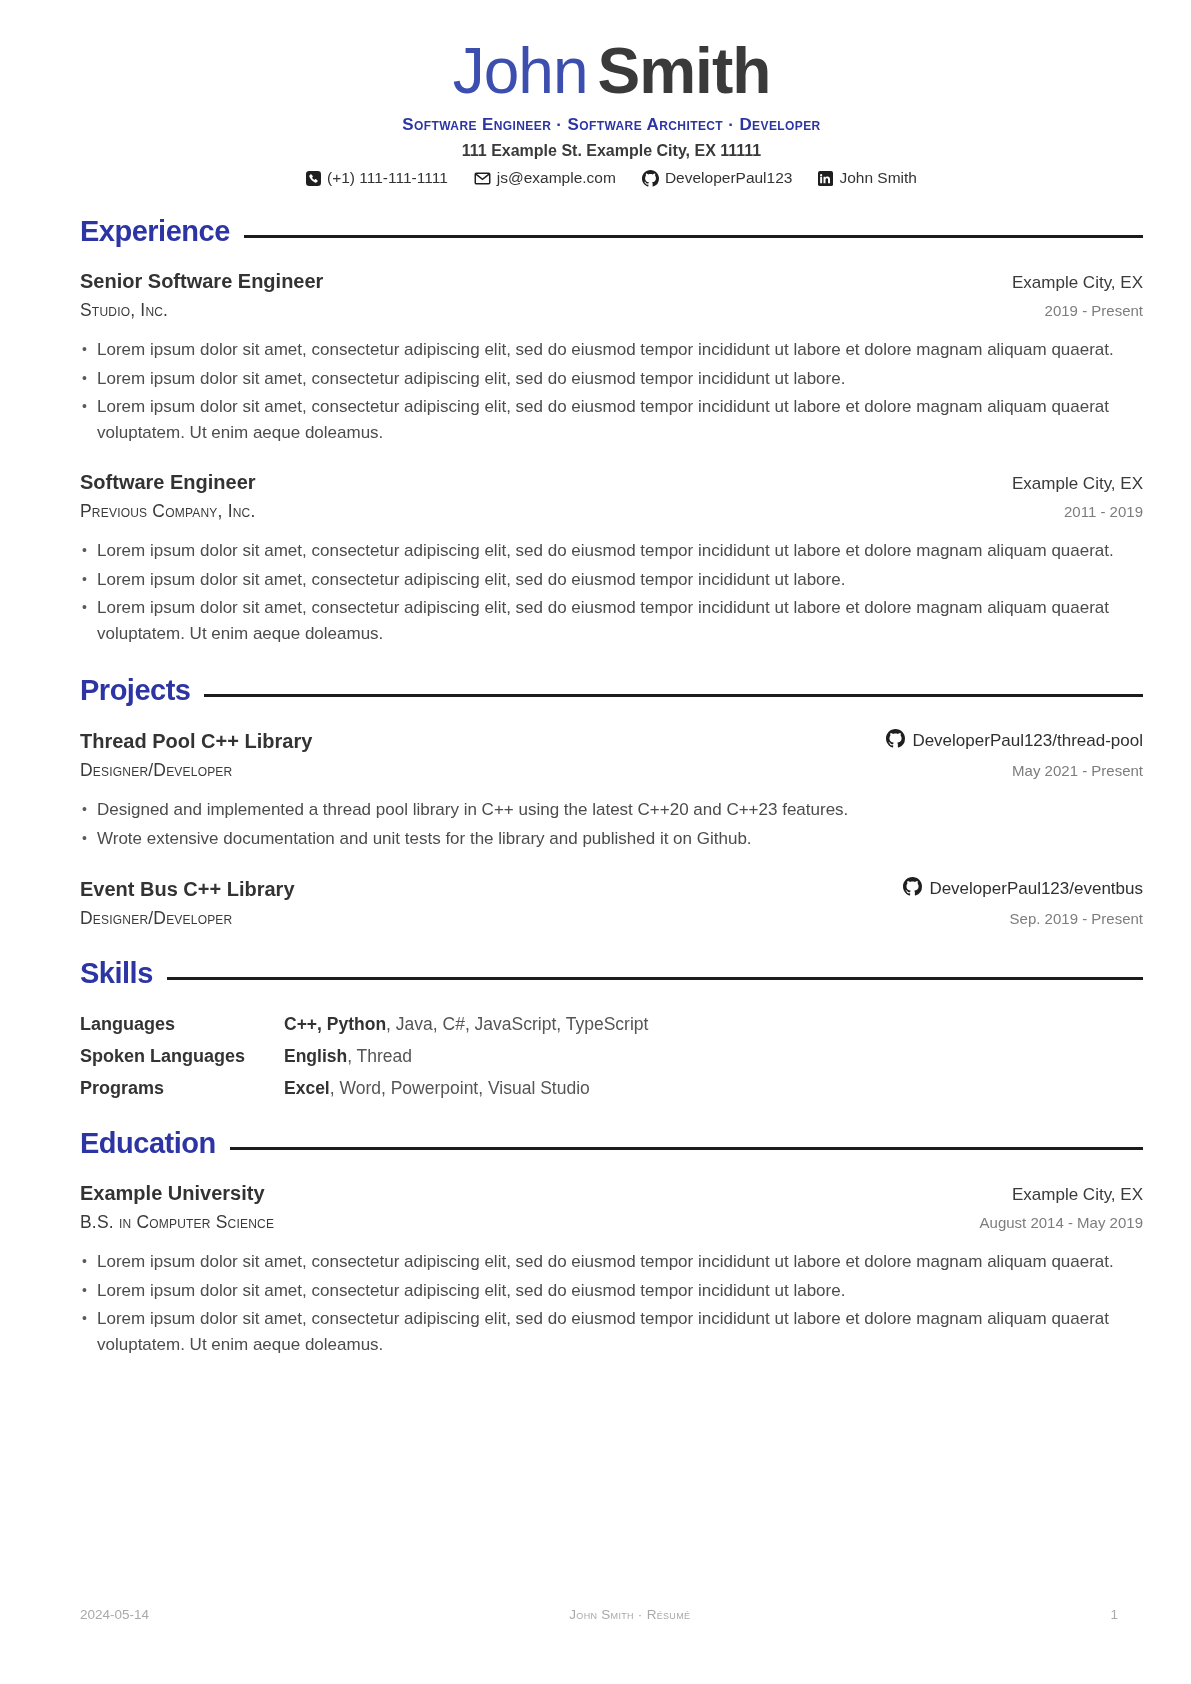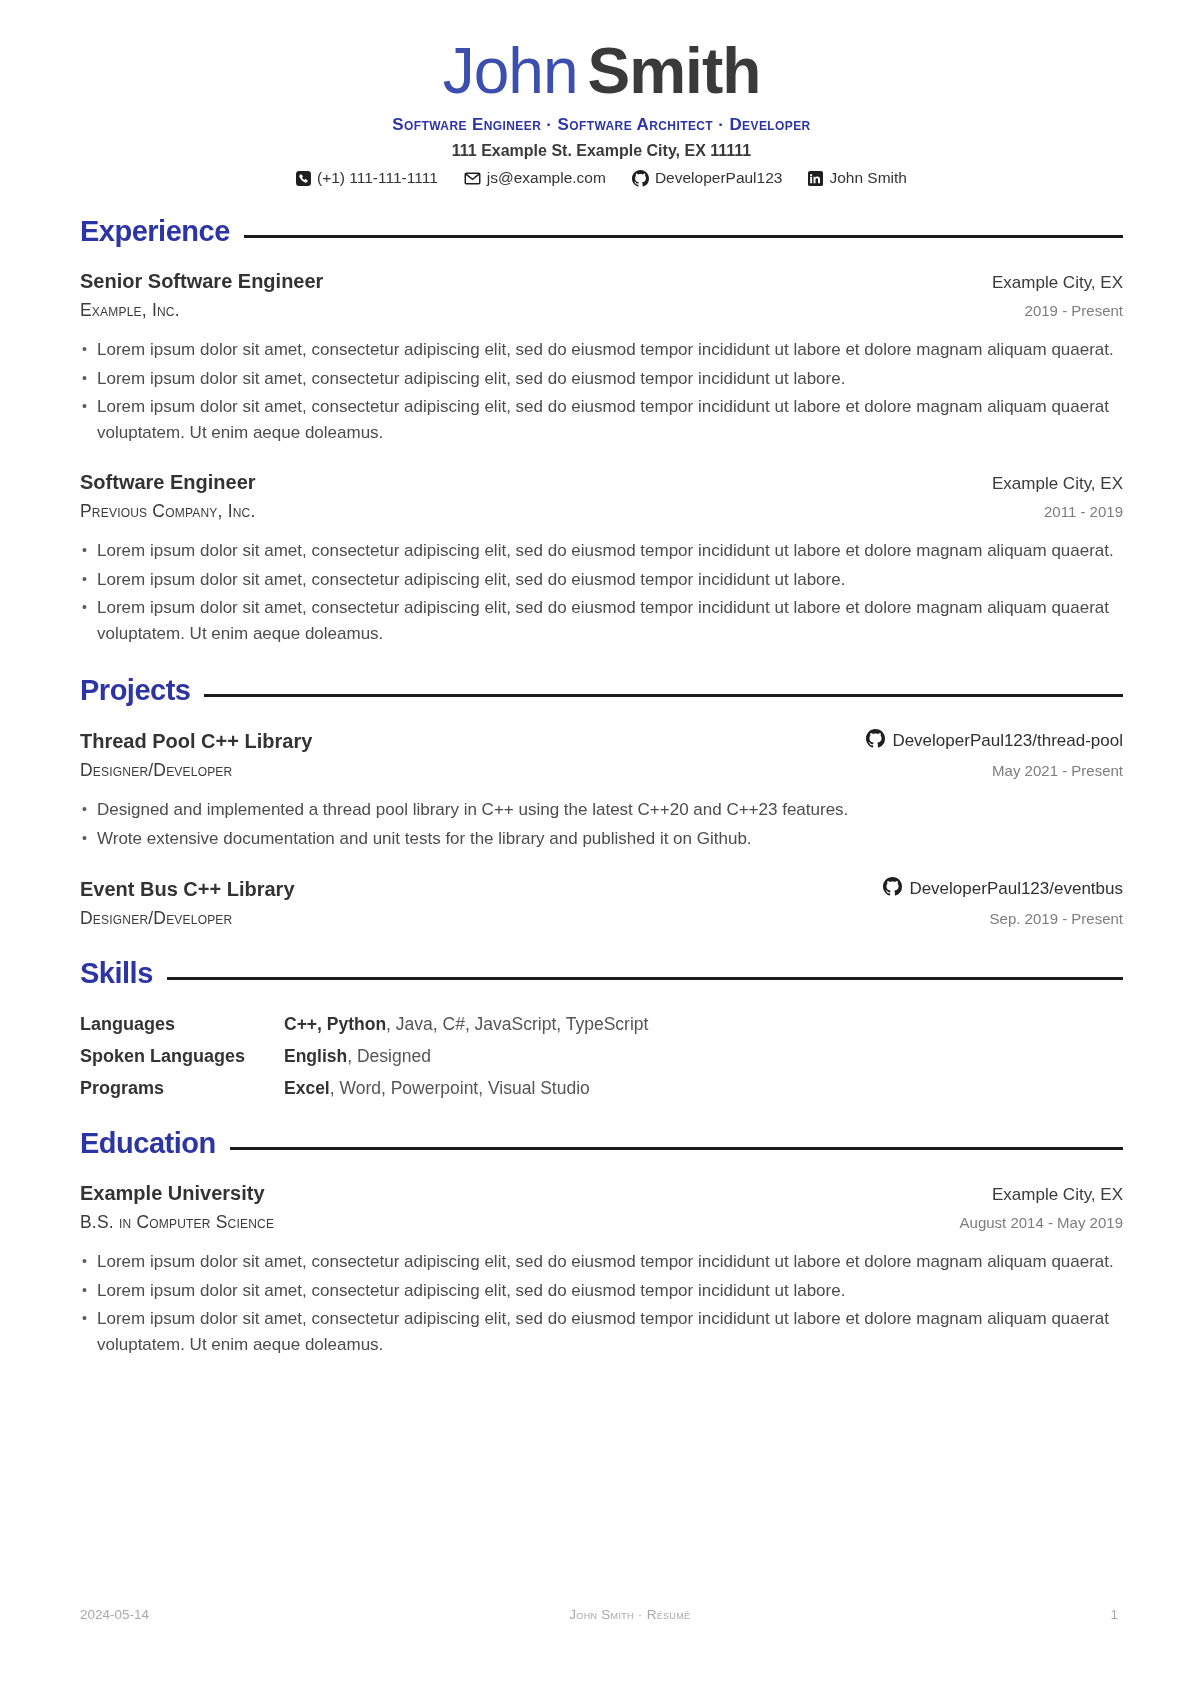--- a/index.html
+++ b/index.html
@@ -2,21 +2,21 @@
 <html><head>
 <meta charset="utf-8">
 <style>
   * { margin: 0; padding: 0; box-sizing: border-box; }
   body { background: #ffffff; font-family: "Liberation Sans", sans-serif; }
   .page {
     position: relative;
     width: 1191px; height: 1684px;
     margin: 0 auto;
     background: #ffffff;
-    padding: 38px 68px 0 80px;
+    padding: 38px 48px 0 80px;
     color: #3a3a3a;
   }
 
   
   .hdr { text-align: center; }
   .name { font-size: 64px; line-height: 1.05; font-weight: 400; letter-spacing: -1px; }
   .name .first { color: #3d4fae; font-weight: 300; }
   .name .last  { color: #3a3a3a; font-weight: 700; margin-left: 10px; }
   .tagline {
     margin-top: 10px;
@@ -135,21 +135,21 @@
       <h2>Experience</h2>
       <div class="sec-rule"></div>
     </div>
 
     <div class="entry">
       <div class="row">
         <h3>Senior Software Engineer</h3>
         <span class="loc">Example City, EX</span>
       </div>
       <div class="row sub">
-        <span class="smallcaps">Example, Inc.</span>
+        <span class="smallcaps">Studio, Inc.</span>
         <span class="dates">2019 - Present</span>
       </div>
       <ul class="bullets">
         <li>Lorem ipsum dolor sit amet, consectetur adipiscing elit, sed do eiusmod tempor incididunt ut labore et dolore magnam aliquam quaerat.</li>
         <li>Lorem ipsum dolor sit amet, consectetur adipiscing elit, sed do eiusmod tempor incididunt ut labore.</li>
         <li>Lorem ipsum dolor sit amet, consectetur adipiscing elit, sed do eiusmod tempor incididunt ut labore et dolore magnam aliquam quaerat voluptatem. Ut enim aeque doleamus.</li>
       </ul>
     </div>
 
     <div class="entry">
@@ -217,21 +217,21 @@
       <h2>Skills</h2>
       <div class="sec-rule"></div>
     </div>
     <div class="skills-table">
       <div class="skill-row">
         <span class="skill-label">Languages</span>
         <span class="skill-values"><strong>C++, Python</strong><span>, Java, C#, JavaScript, TypeScript</span></span>
       </div>
       <div class="skill-row">
         <span class="skill-label">Spoken Languages</span>
-        <span class="skill-values"><strong>English</strong><span>, Designed</span></span>
+        <span class="skill-values"><strong>English</strong><span>, Thread</span></span>
       </div>
       <div class="skill-row">
         <span class="skill-label">Programs</span>
         <span class="skill-values"><strong>Excel</strong><span>, Word, Powerpoint, Visual Studio</span></span>
       </div>
     </div>
   </section>
 
   <section>
     <div class="sec-head">

